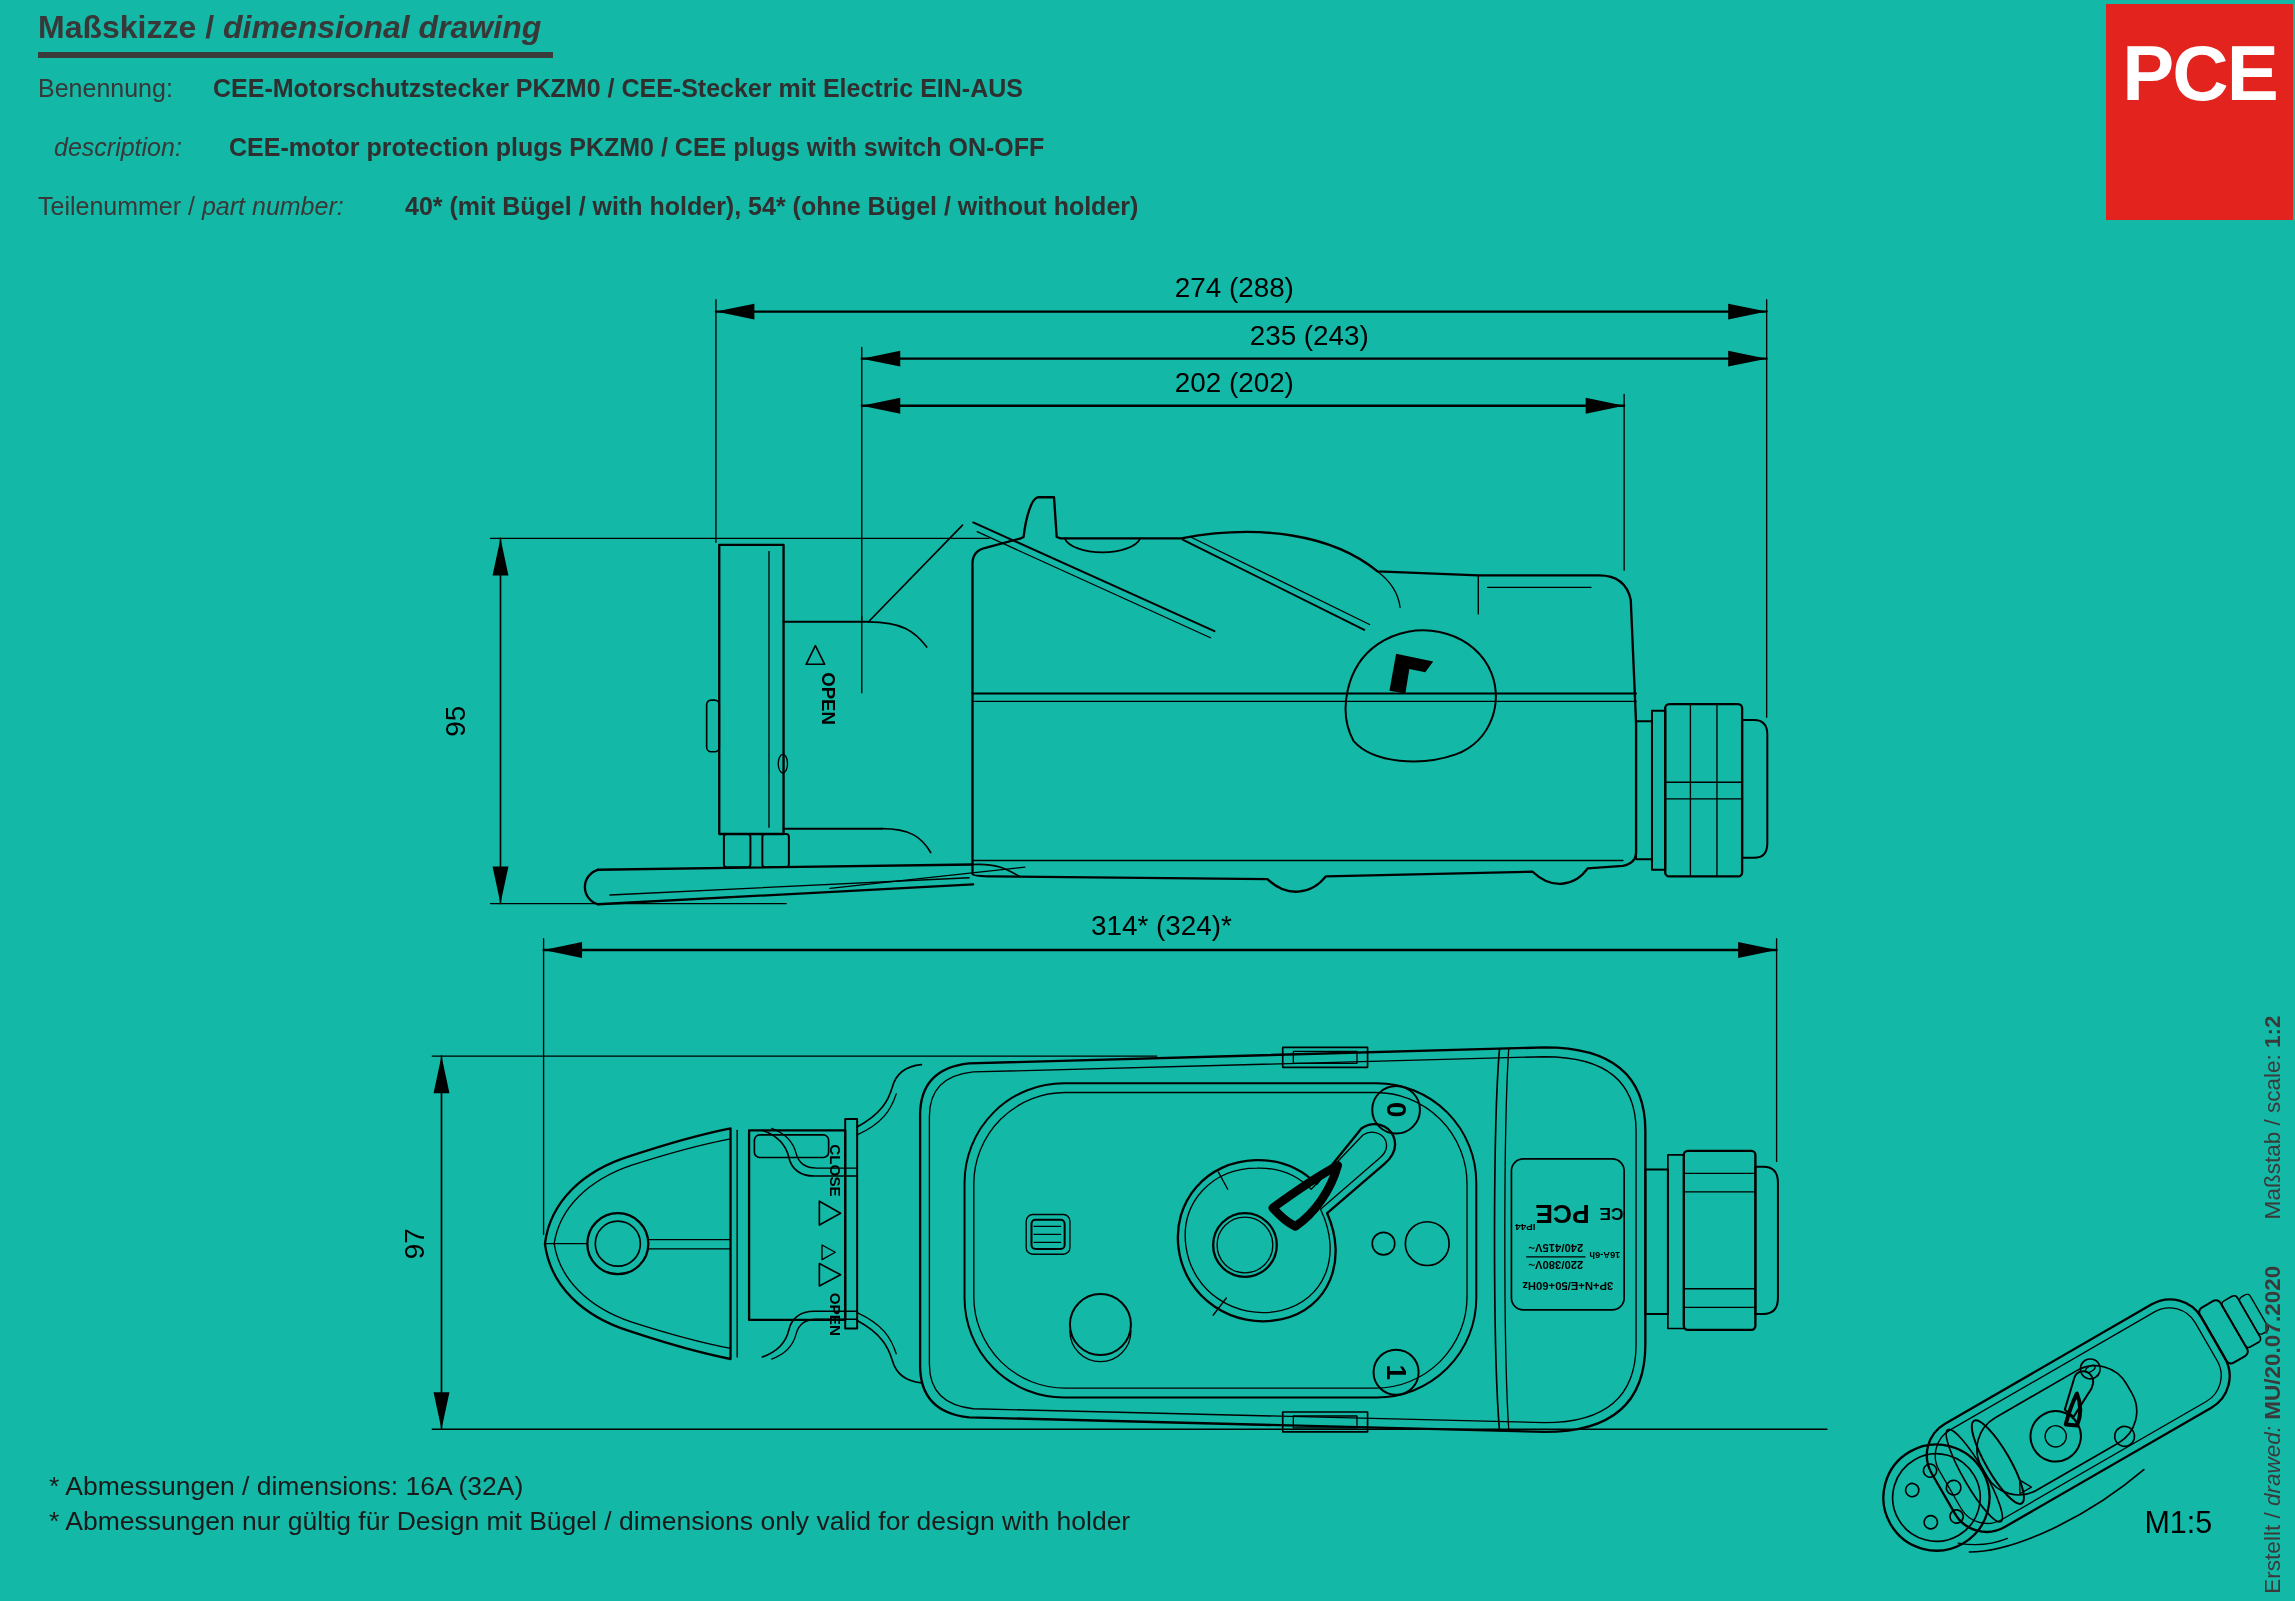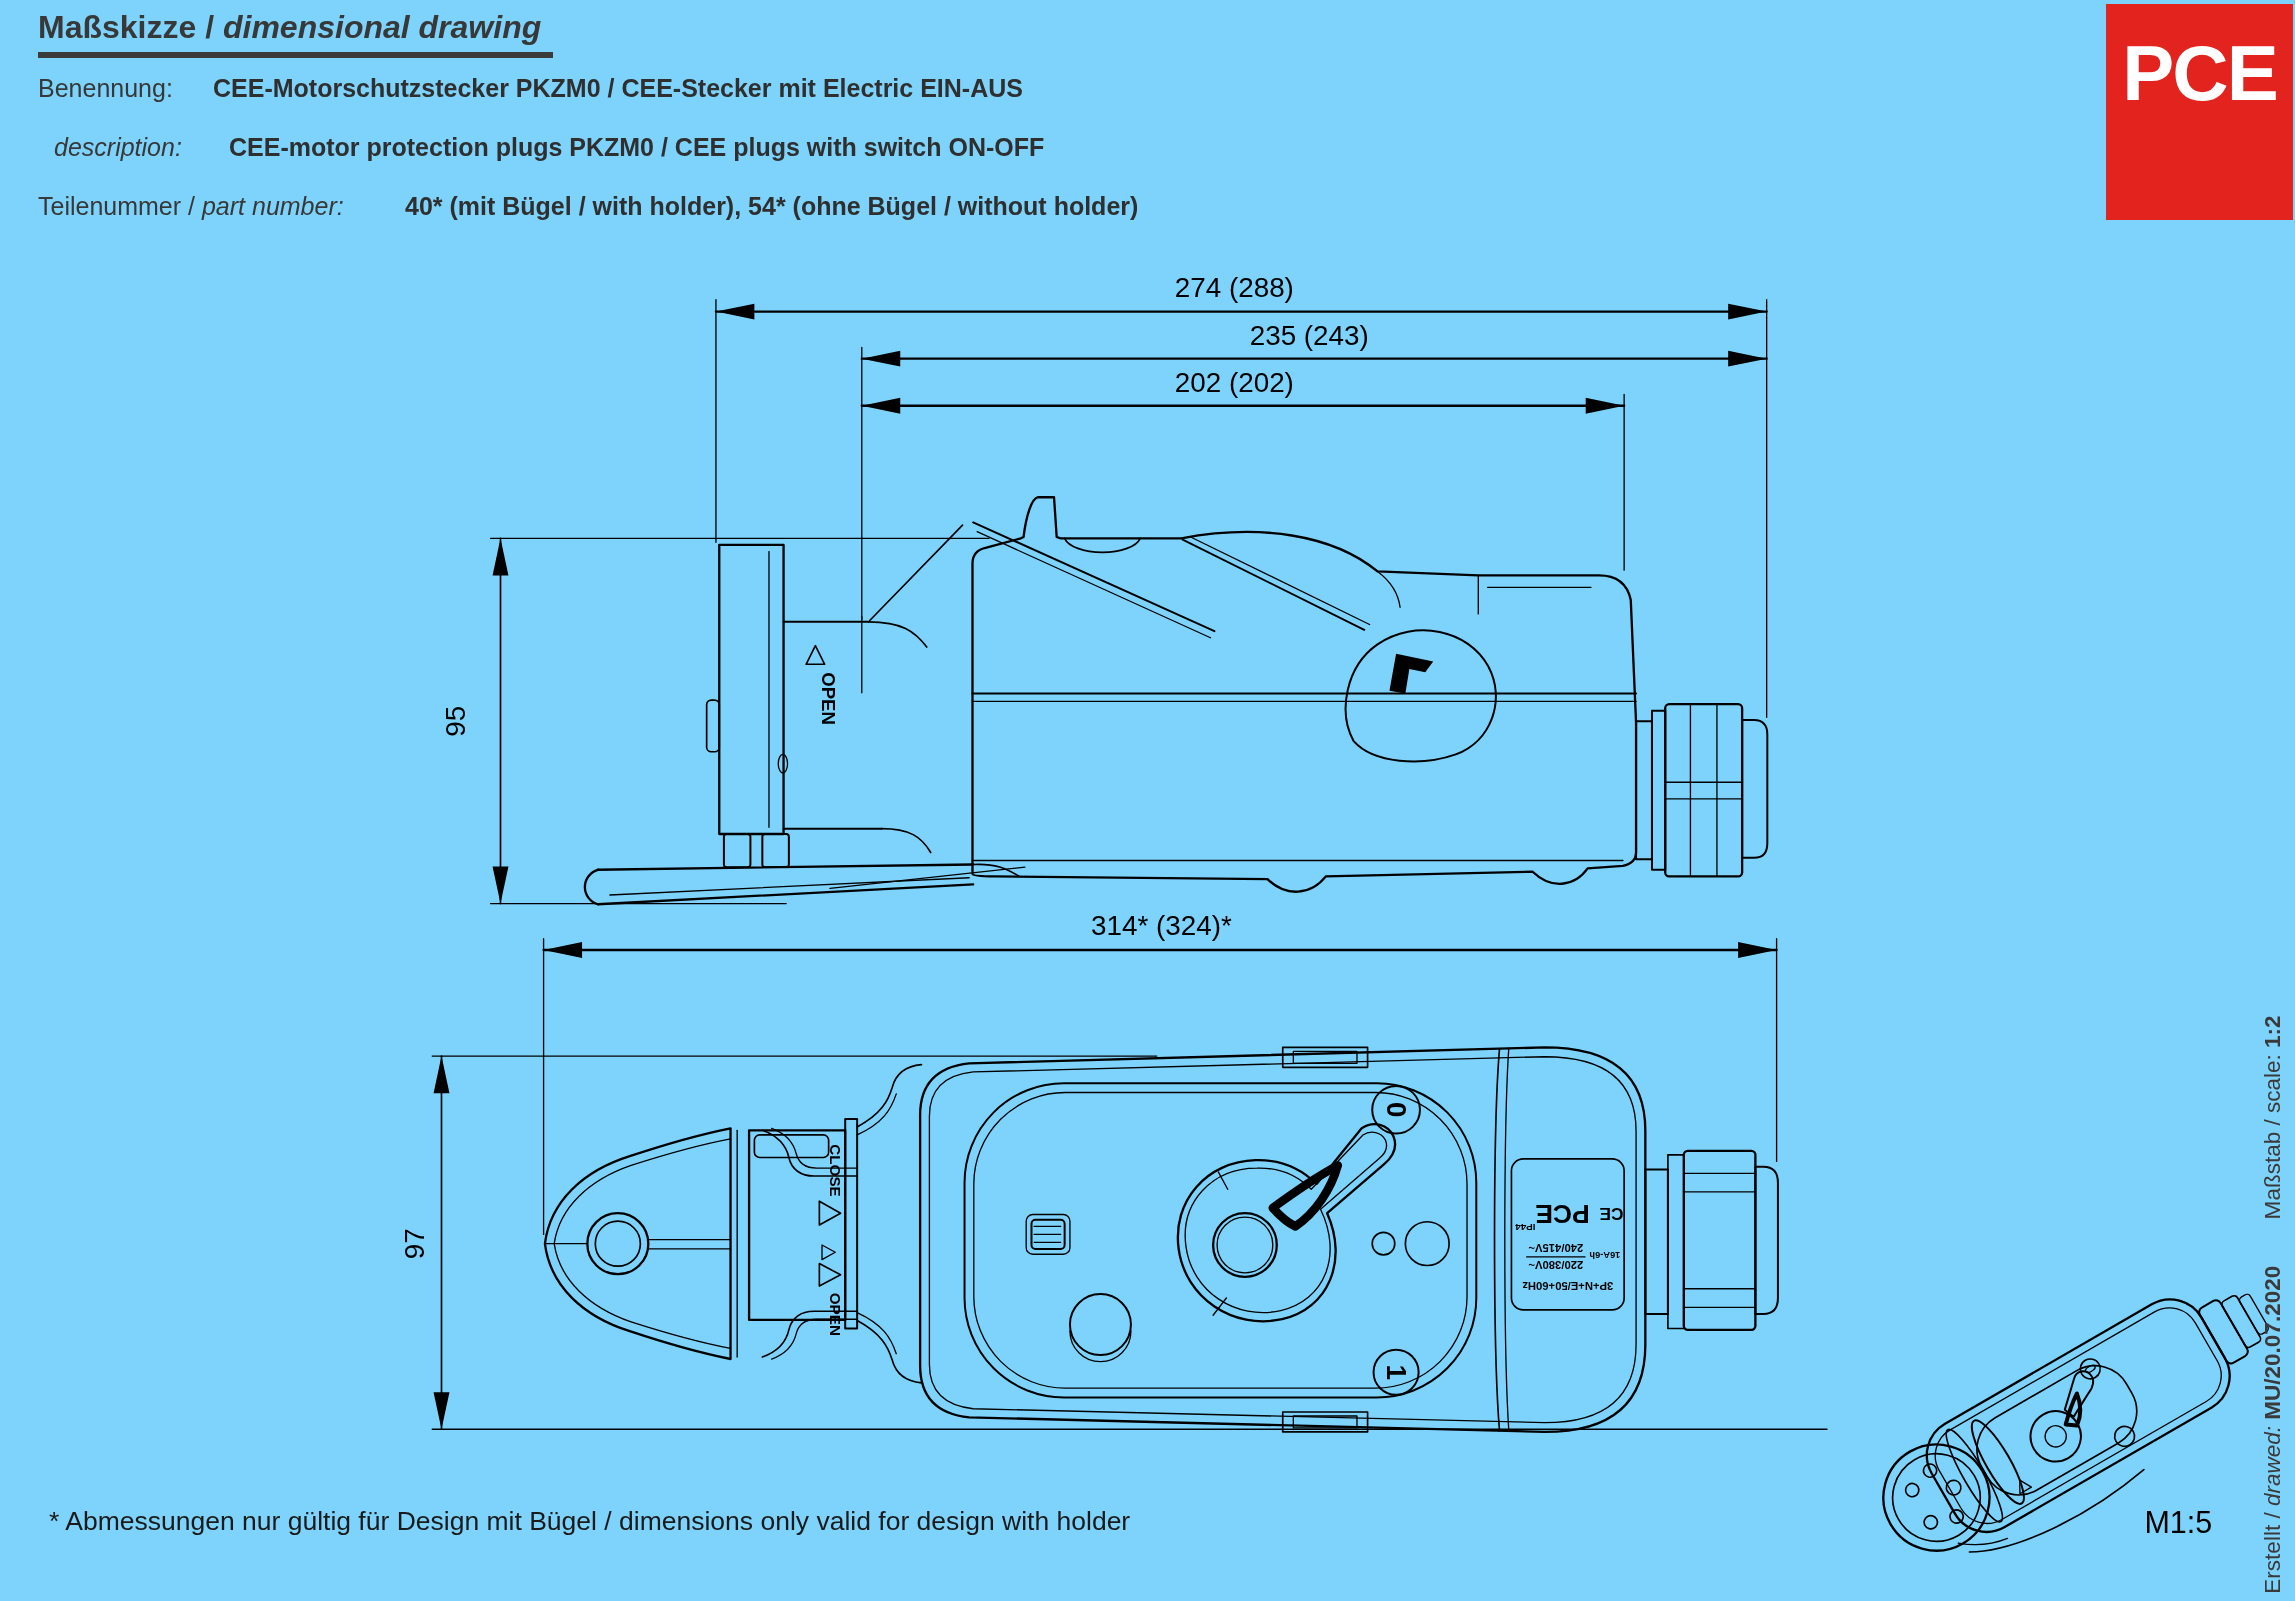--- a/index.html
+++ b/index.html
@@ -1,19 +1,19 @@
 <!DOCTYPE html>
 <html style="font-size:10.6px"><head>
 <meta charset="utf-8">
 <style>
   html,body{margin:0;padding:0;background:#ffffff;}
   .sheet{
     position:relative;
     width:2295px;height:1601px;
-    background:#7dd3fc;
+    background:#14b8a6;
     font-family:"Liberation Sans", sans-serif;
     color:#383838;
     overflow:hidden;
   }
   
   .title{
     position:absolute;left:38px;top:9.3px;
     font-size:32px;font-weight:bold;
     border-bottom:6px solid #3b3b3b;
     padding-bottom:5.3px;padding-right:12px;
@@ -330,16 +330,17 @@
         </g>
         <text x="3286" y="2312" font-size="46" text-anchor="middle" fill="#000" stroke="none">M1:5</text>
       </g>
 
       <text transform="translate(3440,2404) rotate(-90)" font-size="34" fill="#3a3a3a" stroke="none">
         <tspan>Erstellt / </tspan><tspan font-style="italic">drawed: </tspan><tspan font-weight="bold">MU/20.07.2020</tspan><tspan dx="70">Maßstab / scale: </tspan><tspan font-weight="bold">1:2</tspan>
       </text>
     </g>
   </svg>
 
+  <div class="fnote f1">* Abmessungen / dimensions: 16A (32A)</div>
   <div class="fnote f2">* Abmessungen nur gültig für Design mit Bügel / dimensions only valid for design with holder</div>
 
 </div>
 
 
 </body></html>

